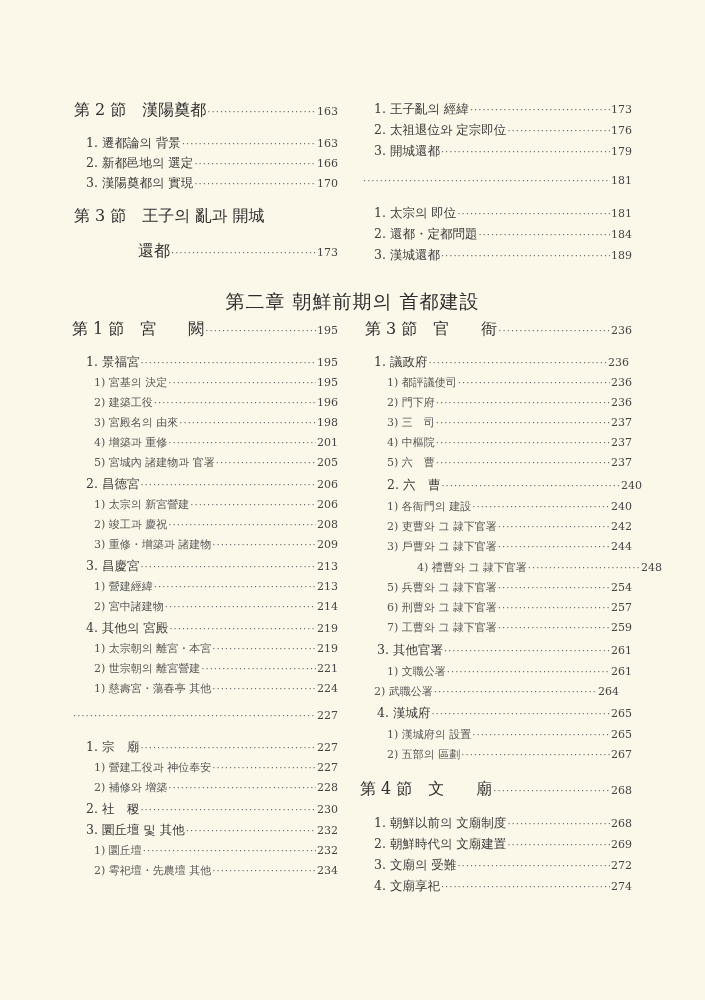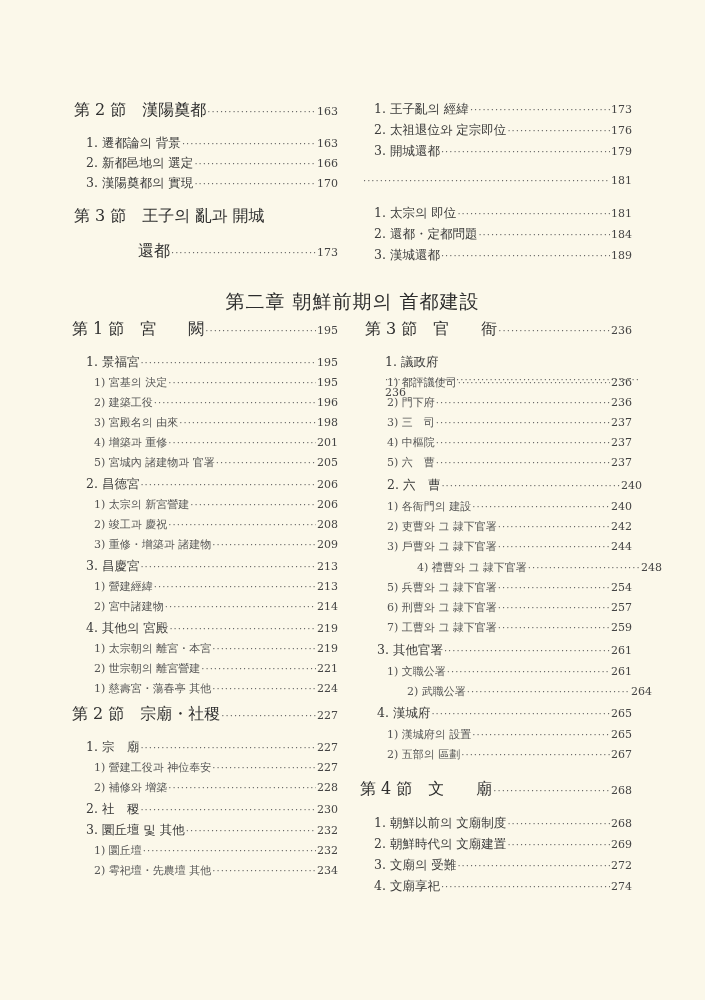--- a/index.html
+++ b/index.html
@@ -186,21 +186,20 @@
         <span class="lbl">2) 世宗朝의 離宮營建</span>
         <span class="dots"></span>
         <span class="pg">221</span>
       </div>
       <div class="row sub" style="left: 94px; top: 681px; width: 244px;">
         <span class="lbl">1) 慈壽宮・蕩春亭 其他</span>
         <span class="dots"></span>
         <span class="pg">224</span>
       </div>
       <div class="row sec" style="left: 72px; top: 704px; width: 266px;">
-        <span class="lbl">第 2 節　宗廟・社稷</span>
         <span class="dots"></span>
         <span class="pg">227</span>
       </div>
       <div class="row item" style="left: 86px; top: 739px; width: 252px;">
         <span class="lbl">1. 宗　廟</span>
         <span class="dots"></span>
         <span class="pg">227</span>
       </div>
       <div class="row sub" style="left: 94px; top: 760px; width: 244px;">
         <span class="lbl">1) 營建工役과 神位奉安</span>
@@ -230,21 +229,21 @@
       <div class="row sub" style="left: 94px; top: 863px; width: 244px;">
         <span class="lbl">2) 雩祀壇・先農壇 其他</span>
         <span class="dots"></span>
         <span class="pg">234</span>
       </div>
       <div class="row sec" style="left: 365px; top: 319px; width: 267px;">
         <span class="lbl">第 3 節　官　　衙</span>
         <span class="dots"></span>
         <span class="pg">236</span>
       </div>
-      <div class="row item" style="left: 384px; top: 354px; width: 255px; flex-direction: column;">
+      <div class="row item" style="left: 374px; top: 354px; width: 255px;">
         <span class="lbl">1. 議政府</span>
         <span class="dots"></span>
         <span class="pg">236</span>
       </div>
       <div class="row sub" style="left: 387px; top: 375px; width: 245px;">
         <span class="lbl">1) 都評議使司</span>
         <span class="dots"></span>
         <span class="pg">236</span>
       </div>
       <div class="row sub" style="left: 387px; top: 395px; width: 245px;">
@@ -310,21 +309,21 @@
       <div class="row item" style="left: 377px; top: 642px; width: 255px;">
         <span class="lbl">3. 其他官署</span>
         <span class="dots"></span>
         <span class="pg">261</span>
       </div>
       <div class="row sub" style="left: 387px; top: 664px; width: 245px;">
         <span class="lbl">1) 文職公署</span>
         <span class="dots"></span>
         <span class="pg">261</span>
       </div>
-      <div class="row sub" style="left: 407px; top: 684px; width: 245px;">
+      <div class="row sub" style="left: 374px; top: 684px; width: 245px;">
         <span class="lbl">2) 武職公署</span>
         <span class="dots"></span>
         <span class="pg">264</span>
       </div>
       <div class="row item" style="left: 377px; top: 705px; width: 255px; justify-content: center;">
         <span class="lbl">4. 漢城府</span>
         <span class="dots"></span>
         <span class="pg">265</span>
       </div>
       <div class="row sub" style="left: 387px; top: 727px; width: 245px;">

